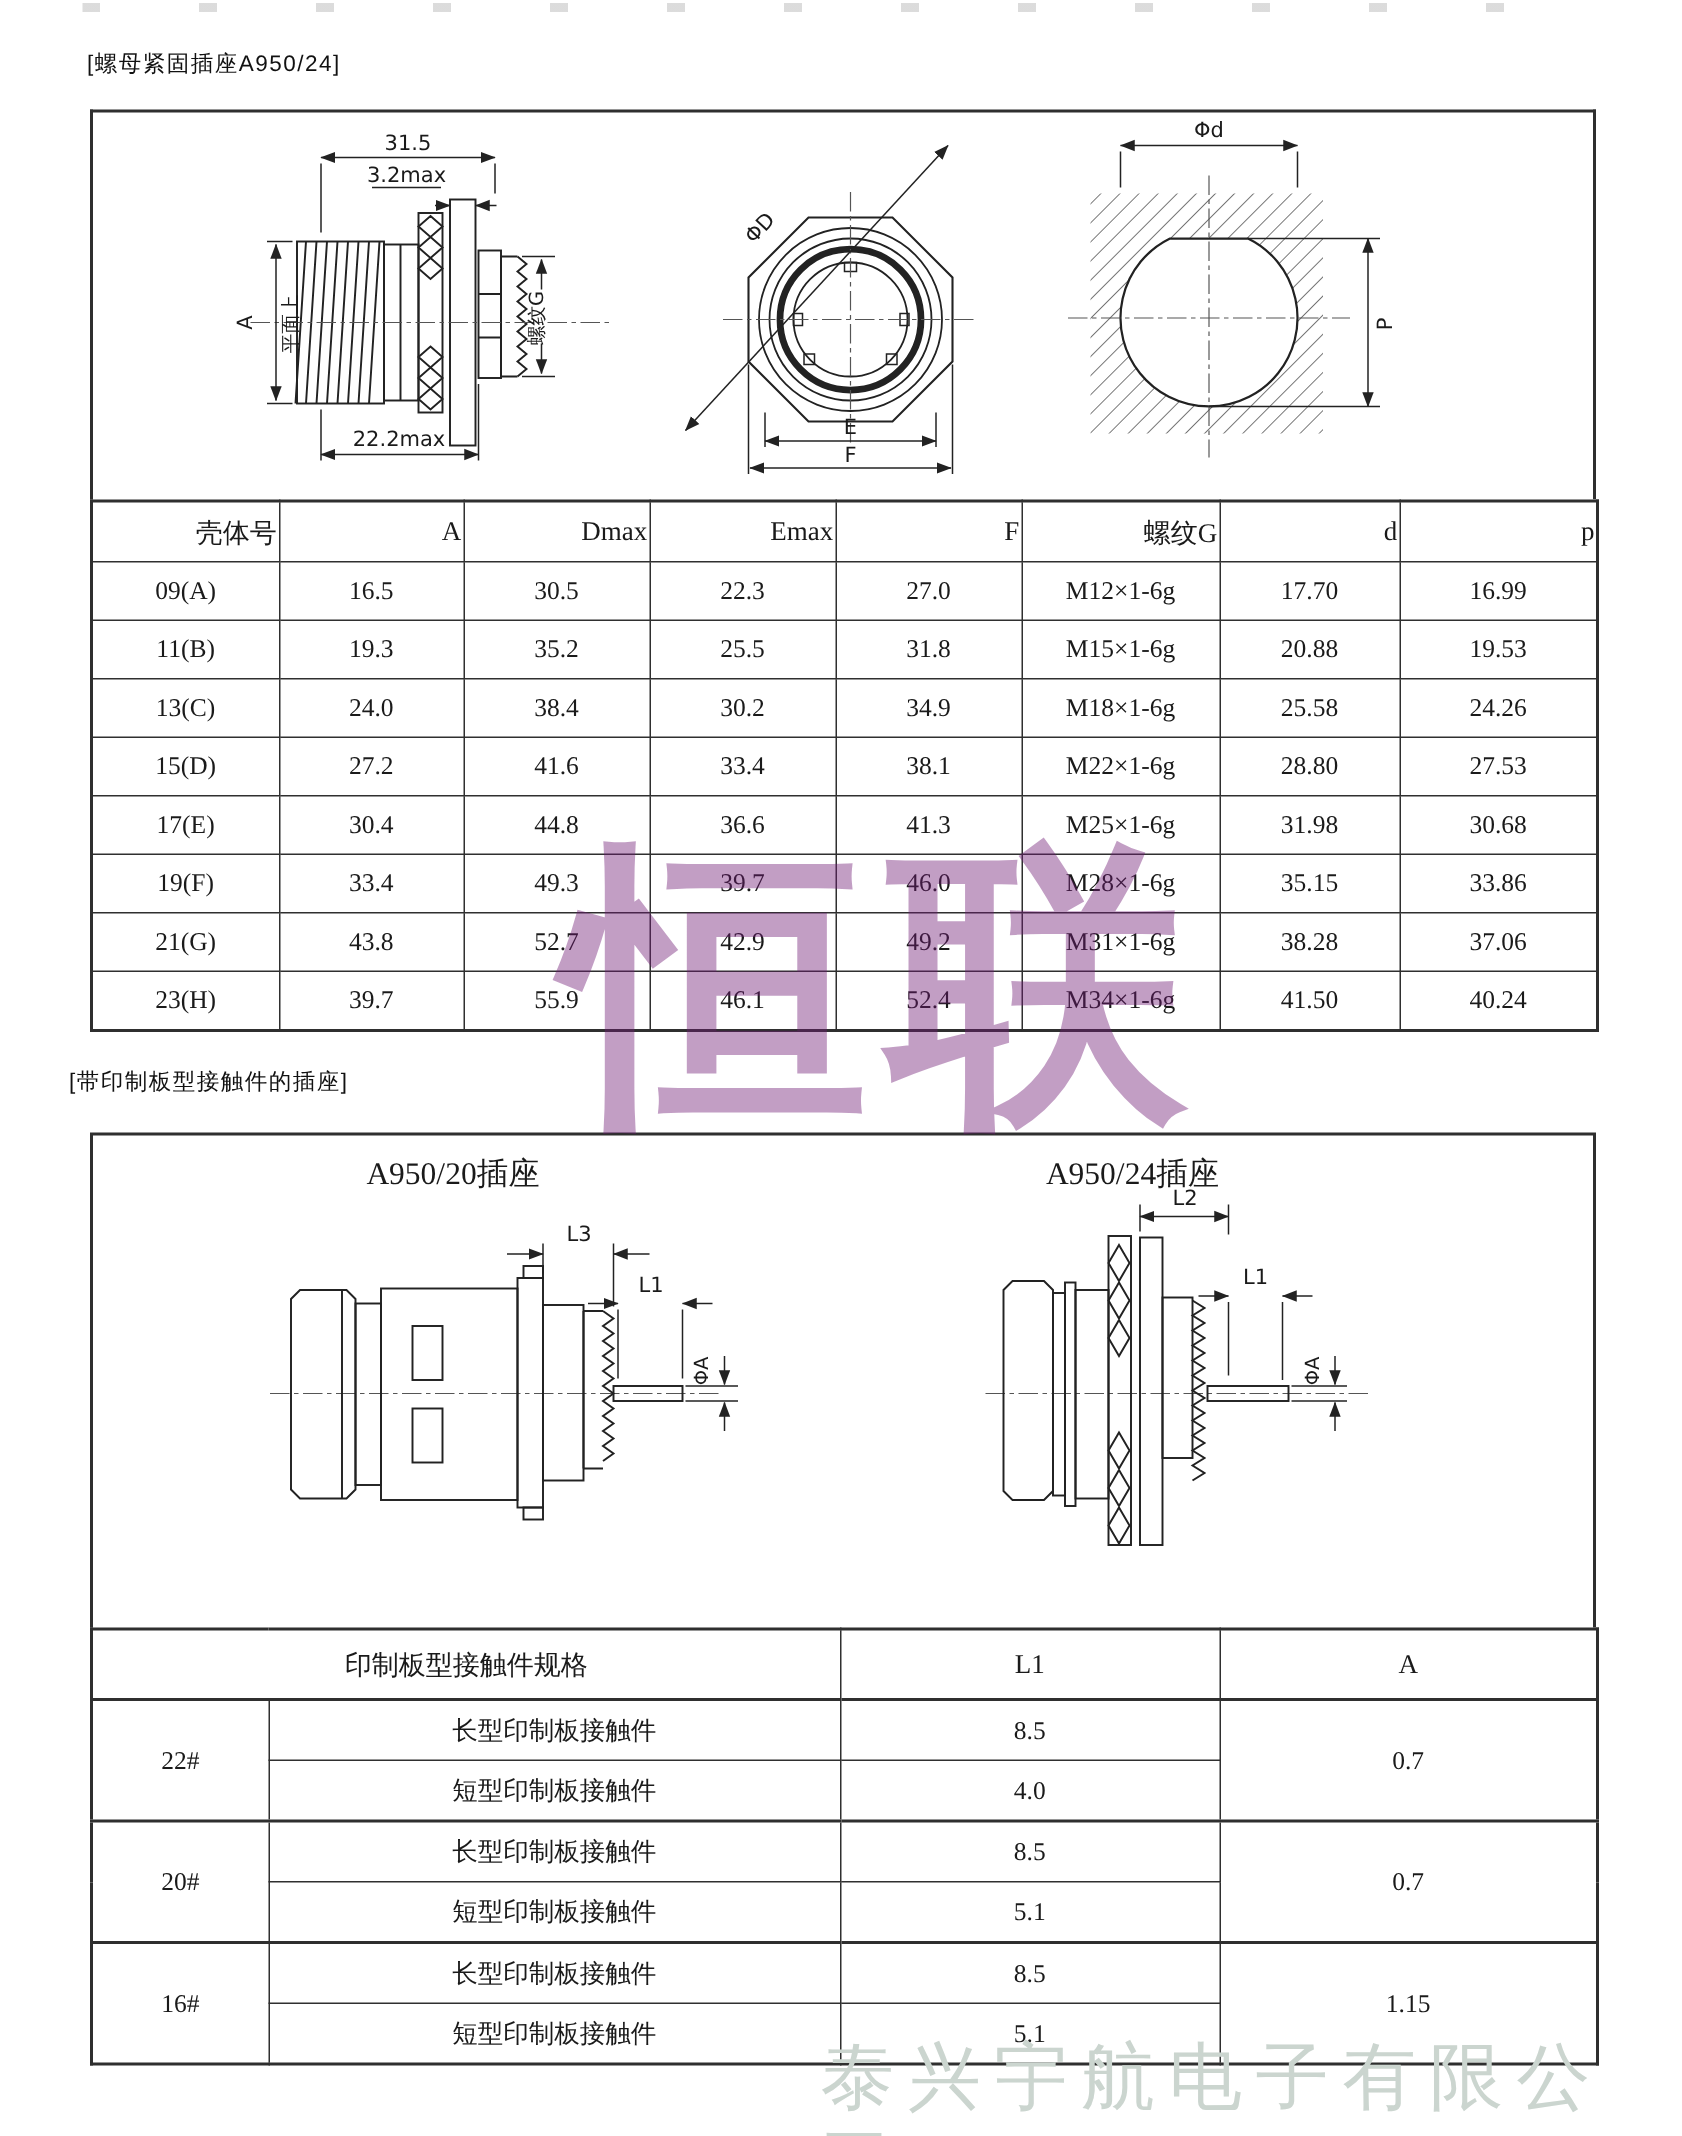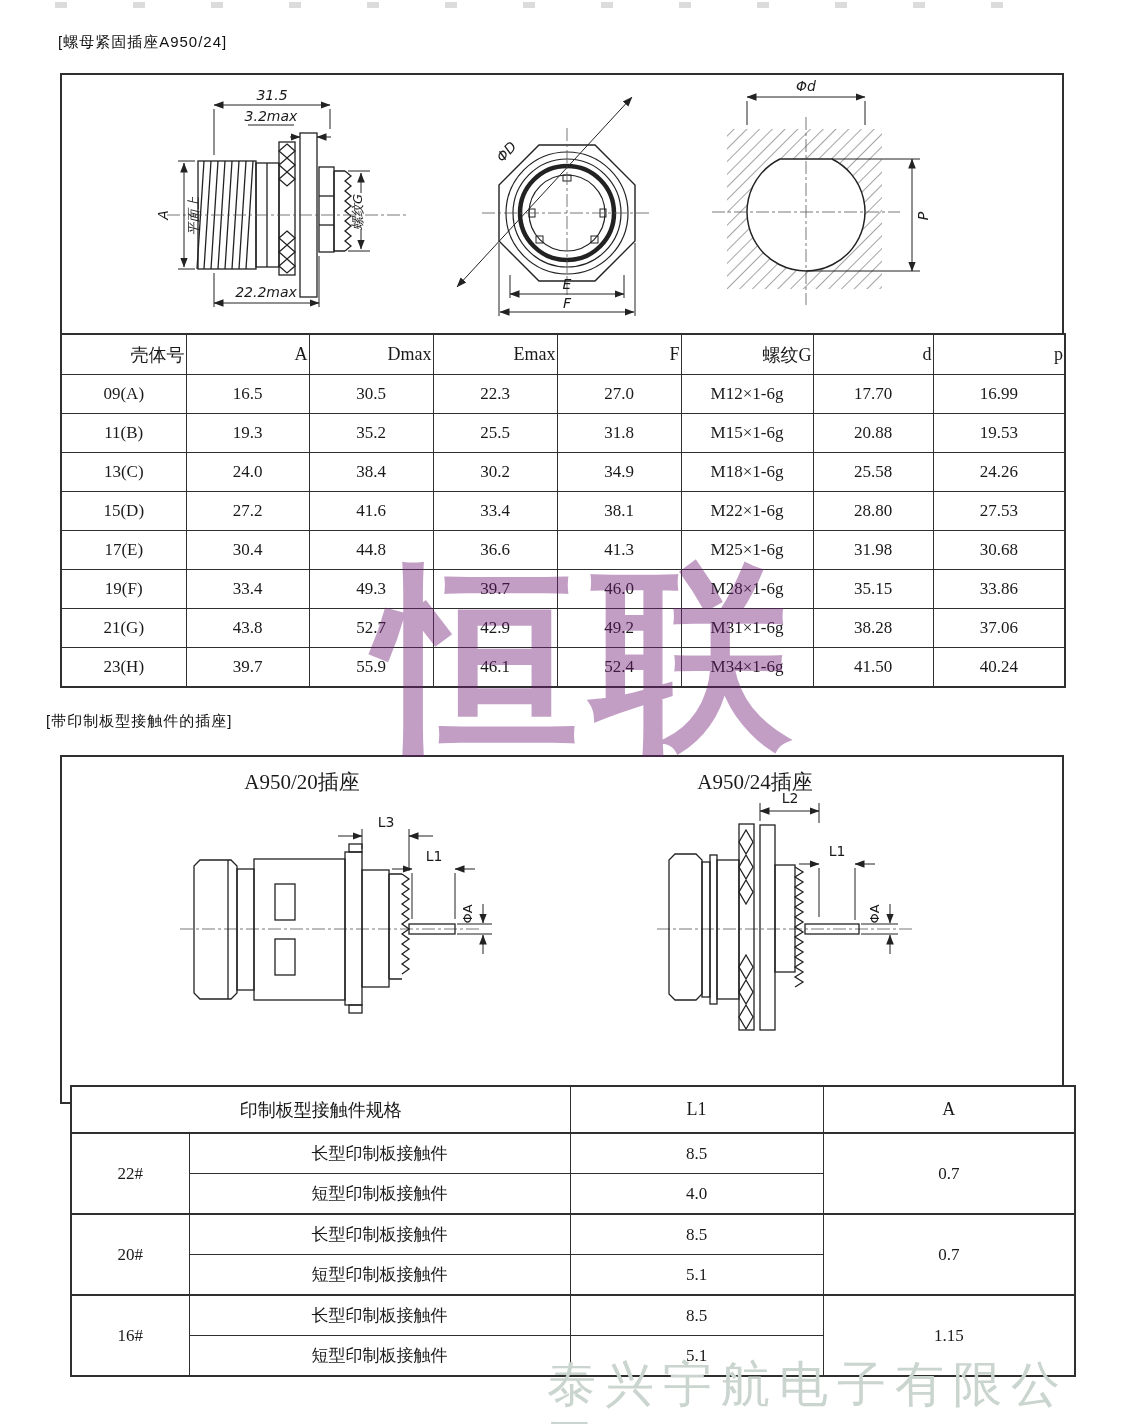--- a/index.html
+++ b/index.html
@@ -1,29 +1,29 @@
 <!DOCTYPE html>
 <html><head>
 <meta charset="utf-8">
 <style>
   html,body{margin:0;padding:0;}
   body{width:1121px;height:1424px;position:relative;background:#fff;
        font-family:"Liberation Serif","DejaVu Serif",serif;color:#1a1a1a;overflow:hidden;}
   .abs{position:absolute;}
   .sec-title{font-family:"Liberation Sans","DejaVu Sans",sans-serif;font-size:15px;color:#111;letter-spacing:1px;}
   .box{border:2px solid #2f2f2f;box-sizing:border-box;background:#fff;}
-  #box1{left:60px;top:73px;width:1004px;height:260px;border-bottom:none;font-style:italic;}
+  #box1{left:60px;top:73px;width:1004px;height:260px;border-bottom:none;}
   #box2{left:60px;top:755px;width:1004px;height:349px;}
   table{border-collapse:collapse;table-layout:fixed;background:#fff;}
   th,td{border:1px solid #2f2f2f;text-align:center;vertical-align:middle;font-weight:normal;
         font-family:"Liberation Serif","DejaVu Serif",serif;overflow:hidden;}
   #table1{left:60px;top:333px;width:1004px;border:2px solid #2f2f2f;}
   #table1 th{height:37px;font-size:18px;text-align:right;}
   #table1 td{height:36px;font-size:17px;}
-  #table2{left:60px;top:1085px;width:1004px;border:2px solid #2f2f2f;margin-left:10px;}
+  #table2{left:60px;top:1085px;width:1004px;border:2px solid #2f2f2f;}
   #table2 th{height:43px;font-size:18px;}
   #table2 td{height:37px;font-size:17px;}
   #table2 tr.grp td{border-top:2px solid #2f2f2f;}
   .wm-center{left:378px;top:560px;font-size:200px;line-height:1;font-weight:bold;
              color:#701a75;opacity:.42;letter-spacing:14px;z-index:10;pointer-events:none;
              font-family:"Liberation Serif",serif;}
   .wm-bottom{left:547px;top:1356px;font-size:49px;line-height:1.2;color:#cbd5cf;
              letter-spacing:9px;z-index:10;pointer-events:none;font-family:"Liberation Serif",serif;}
   .remnant{left:55px;top:2px;width:1000px;height:6px;opacity:.35;
            background:repeating-linear-gradient(90deg,#9a9a9a 0 12px,transparent 12px 78px);}

